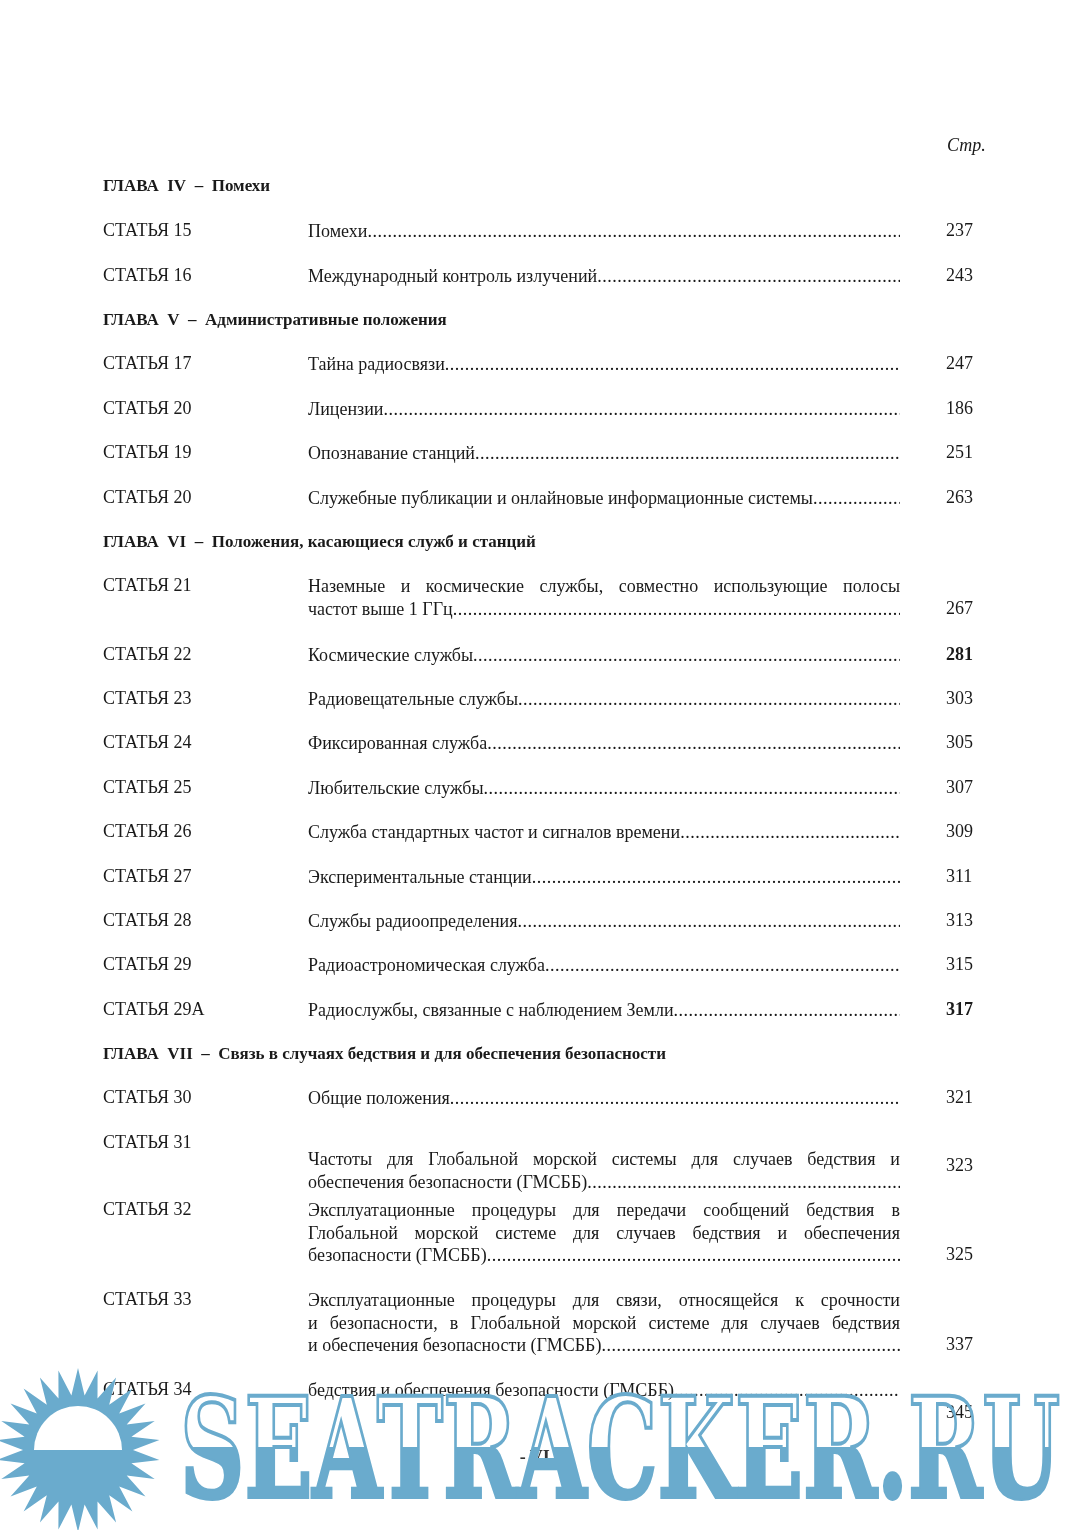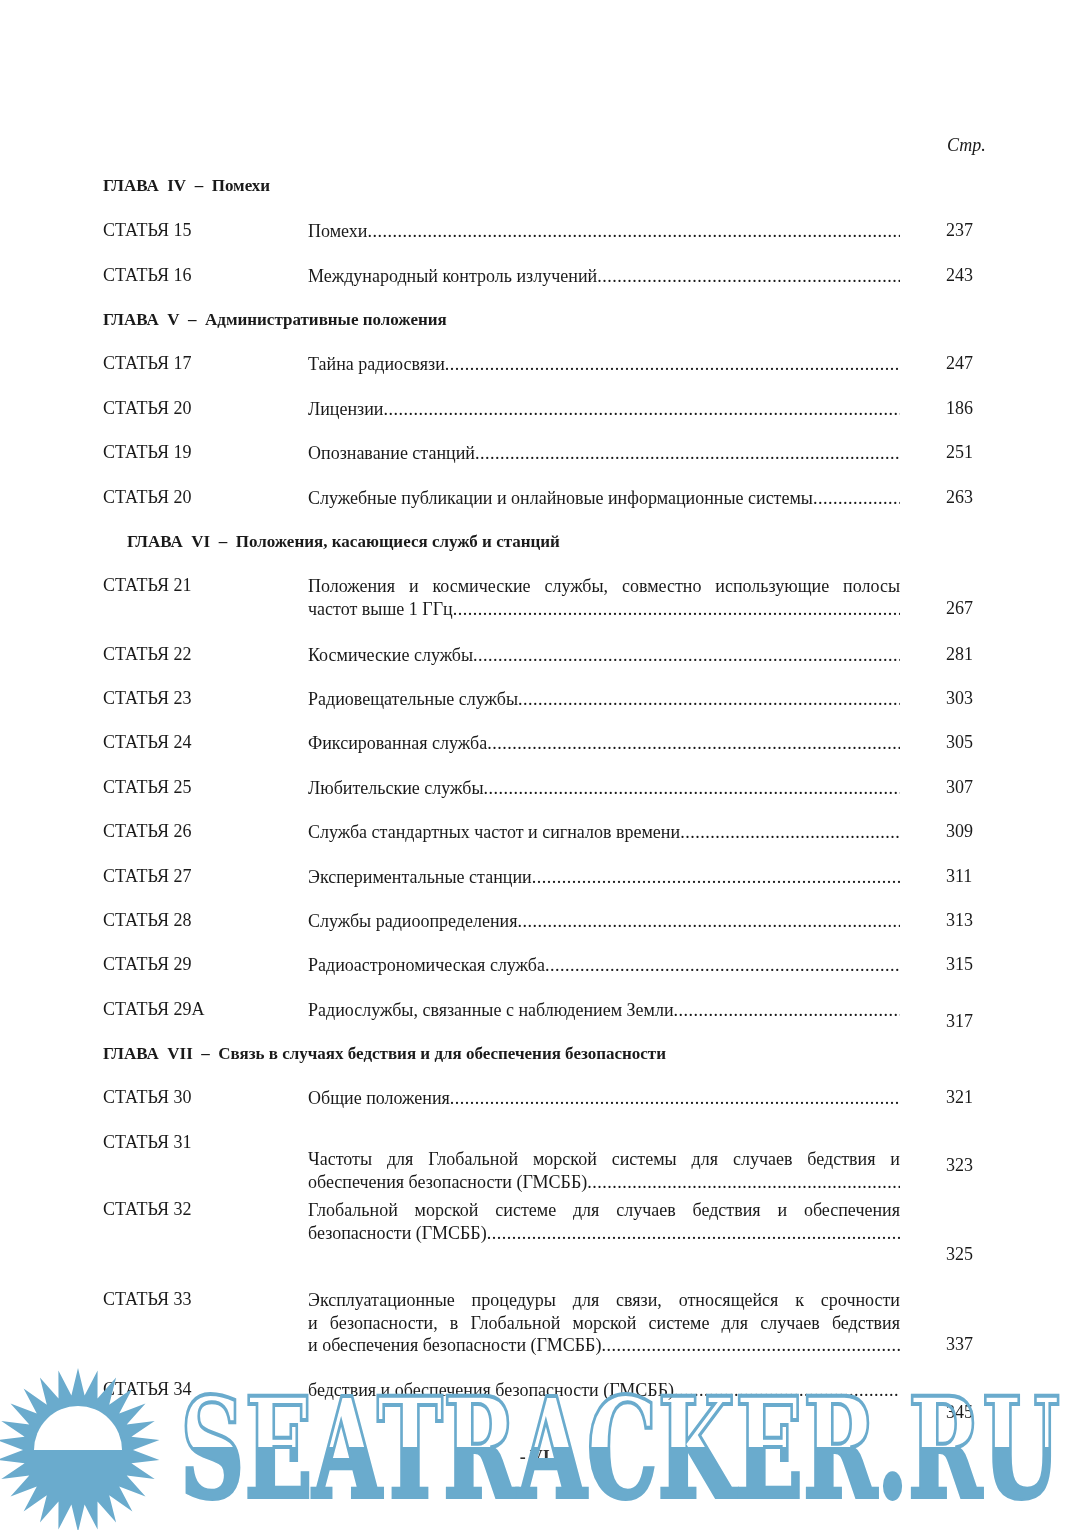--- a/index.html
+++ b/index.html
@@ -19,21 +19,21 @@
   .watermark { position:absolute; left:0; top:1360px; width:1080px; height:170px; pointer-events:none; }
 </style>
 </head>
 <body>
 
 <div class="page-label">Стр.</div>
 
 <div id="toc">
     <div class="chapter" style="top: 176px;"><span>ГЛАВА</span>&nbsp;&nbsp;<span>IV</span>&nbsp;&nbsp;<span>–</span>&nbsp;&nbsp;<span>Помехи</span></div>
     <div class="chapter" style="top: 310px;"><span>ГЛАВА</span>&nbsp;&nbsp;<span>V</span>&nbsp;&nbsp;<span>–</span>&nbsp;&nbsp;<span>Административные положения</span></div>
-    <div class="chapter" style="top: 532px; margin-left: 24px;"><span>ГЛАВА</span>&nbsp;&nbsp;<span>VI</span>&nbsp;&nbsp;<span>–</span>&nbsp;&nbsp;<span>Положения, касающиеся служб и станций</span></div>
+    <div class="chapter" style="top: 532px;"><span>ГЛАВА</span>&nbsp;&nbsp;<span>VI</span>&nbsp;&nbsp;<span>–</span>&nbsp;&nbsp;<span>Положения, касающиеся служб и станций</span></div>
     <div class="chapter" style="top: 1044px;"><span>ГЛАВА</span>&nbsp;&nbsp;<span>VII</span>&nbsp;&nbsp;<span>–</span>&nbsp;&nbsp;<span>Связь в случаях бедствия и для обеспечения безопасности</span></div>
     <div class="row" style="top: 220px;">
       <span class="art">СТАТЬЯ 15</span>
       <div class="title">
         <span class="last">
           <span>Помехи</span>
           <span class="dots"></span>
         </span>
       </div>
       <span class="pg" style="top: 0px;">237</span>
@@ -84,37 +84,37 @@
         <span class="last">
           <span>Служебные публикации и онлайновые информационные системы</span>
           <span class="dots"></span>
         </span>
       </div>
       <span class="pg" style="top: 0px;">263</span>
     </div>
     <div class="row" style="top: 575px;">
       <span class="art">СТАТЬЯ 21</span>
       <div class="title">
-        <span class="line" style="text-align-last: justify;">Положения и космические службы, совместно использующие полосы</span>
+        <span class="line" style="text-align-last: justify;">Наземные и космические службы, совместно использующие полосы</span>
         <span class="last">
           <span>частот выше 1 ГГц</span>
           <span class="dots"></span>
         </span>
       </div>
       <span class="pg" style="top: 22.5px;">267</span>
     </div>
     <div class="row" style="top: 644px;">
       <span class="art">СТАТЬЯ 22</span>
       <div class="title">
         <span class="last">
           <span>Космические службы</span>
           <span class="dots"></span>
         </span>
       </div>
-      <span class="pg" style="top: 0px;">281</span>
+      <span class="pg" style="top: 0px; font-weight: bold;">281</span>
     </div>
     <div class="row" style="top: 688px;">
       <span class="art">СТАТЬЯ 23</span>
       <div class="title">
         <span class="last">
           <span>Радиовещательные службы</span>
           <span class="dots"></span>
         </span>
       </div>
       <span class="pg" style="top: 0px;">303</span>
@@ -180,21 +180,21 @@
       <span class="pg" style="top: 0px;">315</span>
     </div>
     <div class="row" style="top: 999px;">
       <span class="art">СТАТЬЯ 29A</span>
       <div class="title">
         <span class="last">
           <span>Радиослужбы, связанные с наблюдением Земли</span>
           <span class="dots"></span>
         </span>
       </div>
-      <span class="pg" style="top: 12px;">317</span>
+      <span class="pg" style="top: 0px; font-weight: bold;">317</span>
     </div>
     <div class="row" style="top: 1087px;">
       <span class="art">СТАТЬЯ 30</span>
       <div class="title">
         <span class="last">
           <span>Общие положения</span>
           <span class="dots"></span>
         </span>
       </div>
       <span class="pg" style="top: 0px;">321</span>
@@ -206,20 +206,21 @@
         <span class="last">
           <span>обеспечения безопасности (ГМСББ)</span>
           <span class="dots"></span>
         </span>
       </div>
       <span class="pg" style="top: 22.5px;">323</span>
     </div>
     <div class="row" style="top: 1199px;">
       <span class="art">СТАТЬЯ 32</span>
       <div class="title">
+        <span class="line" style="text-align-last: justify;">Эксплуатационные процедуры для передачи сообщений бедствия в</span>
         <span class="line" style="text-align-last: justify;">Глобальной морской системе для случаев бедствия и обеспечения</span>
         <span class="last">
           <span>безопасности (ГМСББ)</span>
           <span class="dots"></span>
         </span>
       </div>
       <span class="pg" style="top: 45px;">325</span>
     </div>
     <div class="row" style="top: 1289px;">
       <span class="art">СТАТЬЯ 33</span>

